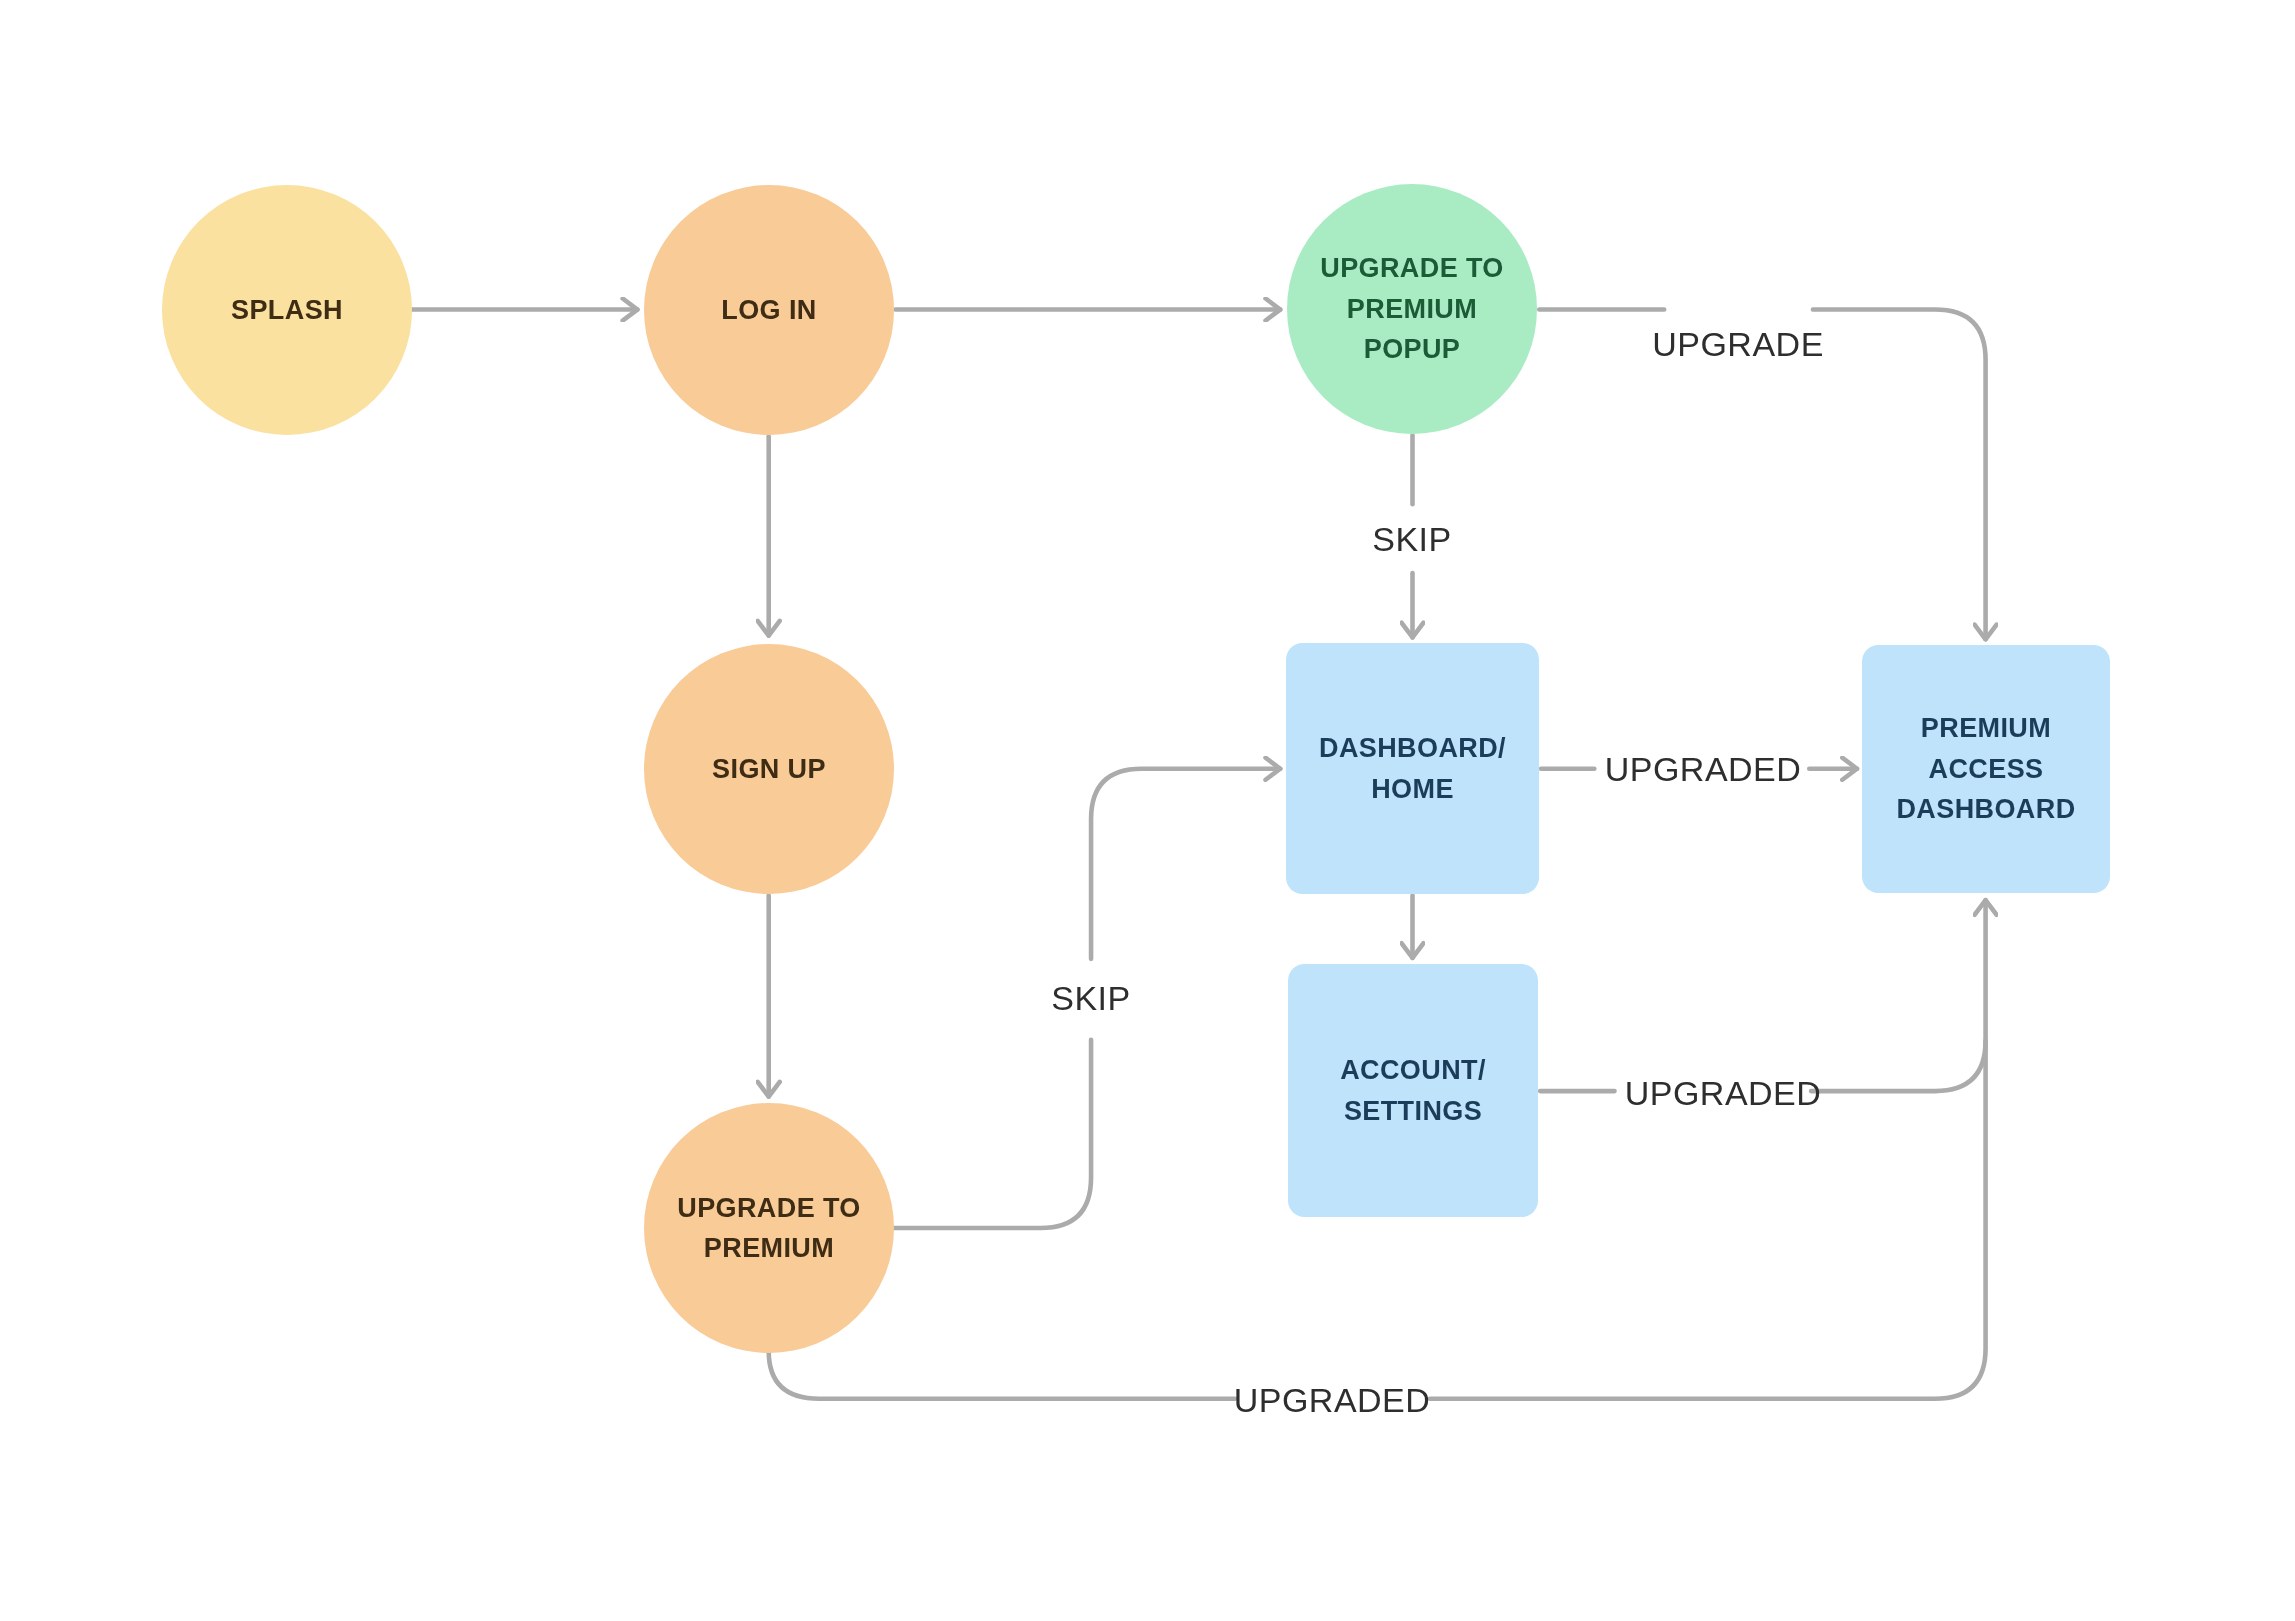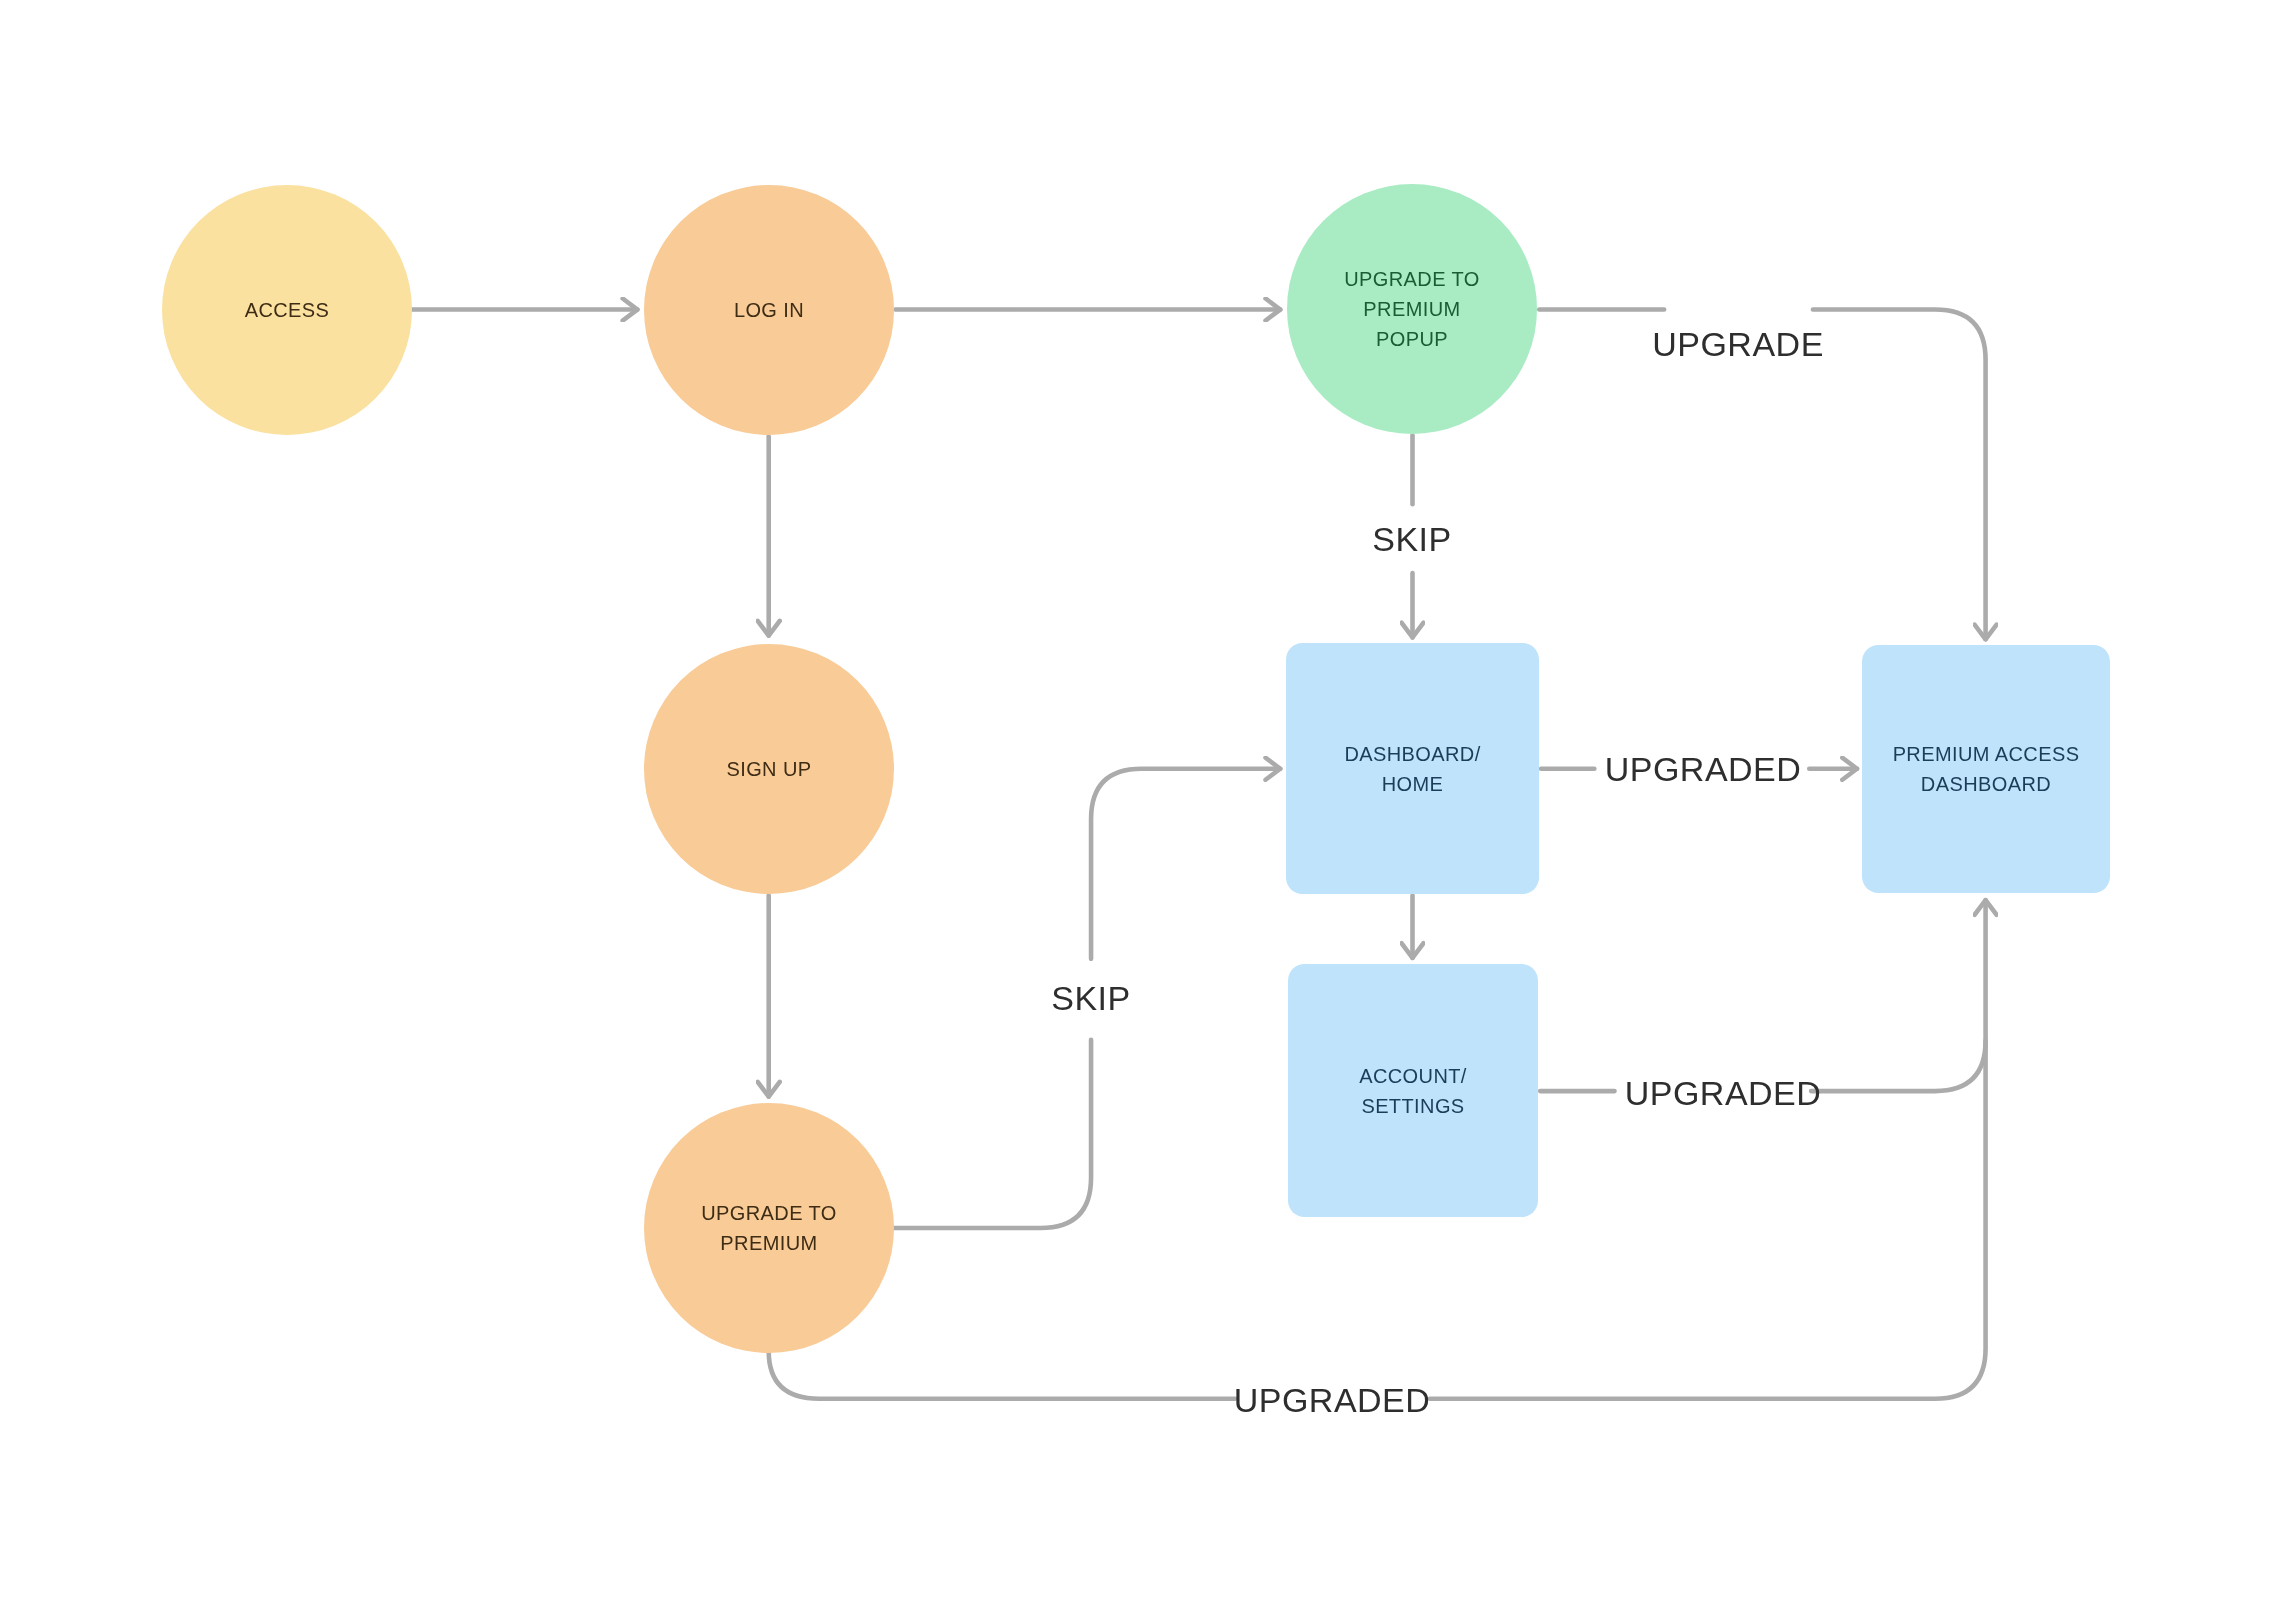--- a/index.html
+++ b/index.html
@@ -26,22 +26,22 @@
   .node {
     position: absolute;
     display: flex;
     align-items: center;
     justify-content: center;
     text-align: center;
     box-sizing: border-box;
   }
   .node-label {
     white-space: pre-line;
-    font-size: 20px;
-    font-weight: 400;
+    font-size: 27px;
+    font-weight: 700;
     line-height: 1.5;
     letter-spacing: 0.4px;
   }
   .circle { border-radius: 50%; width: 250px; height: 250px; }
   .rect   { border-radius: 16.5px; }
 
   .fill-yellow { background: #FAE1A0; color: #3E2C15; }
   .fill-orange { background: #F8CB97; color: #3E2C15; }
   .fill-green  { background: #A9ECC3; color: #1B5B36; }
   .fill-blue   { background: #BEE3FA; color: #1C3D5A; }
@@ -106,21 +106,21 @@
     <path class="edge" d="M 837 975 L 837 1194" marker-end="url(#arrow)"></path>
 
     <path class="edge" d="M 973 1337 L 1133 1337 Q 1188 1337 1188 1282 L 1188 1132"></path>
     <path class="edge" d="M 1188 1044 L 1188 892 Q 1188 837 1243 837 L 1394 837" marker-end="url(#arrow)"></path>
 
     <path class="edge" d="M 837 1471 Q 837 1523 892 1523 L 1345 1523"></path>
     <path class="edge" d="M 1557 1523 L 2107 1523 Q 2162 1523 2162 1468 L 2162 1133"></path>
   </svg>
 
   <div class="node circle fill-yellow" id="node-splash">
-    <span class="node-label">ACCESS</span>
+    <span class="node-label">SPLASH</span>
   </div>
 
   <div class="node circle fill-orange" id="node-log-in">
     <span class="node-label">LOG IN</span>
   </div>
 
   <div class="node circle fill-green" id="node-upgrade-to-premium-popup">
     <span class="node-label">UPGRADE TO
 PREMIUM
 POPUP</span>

